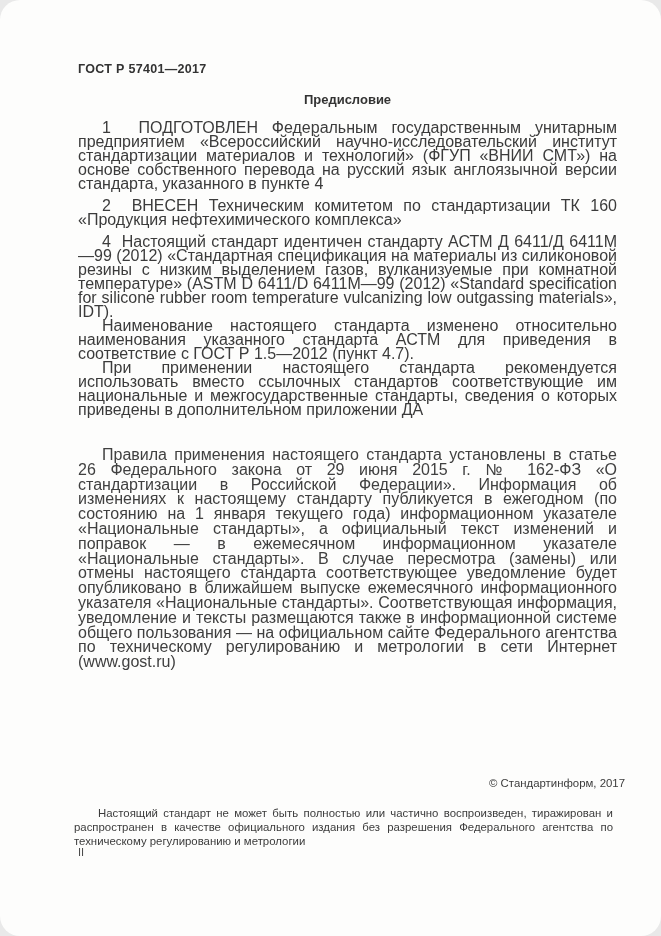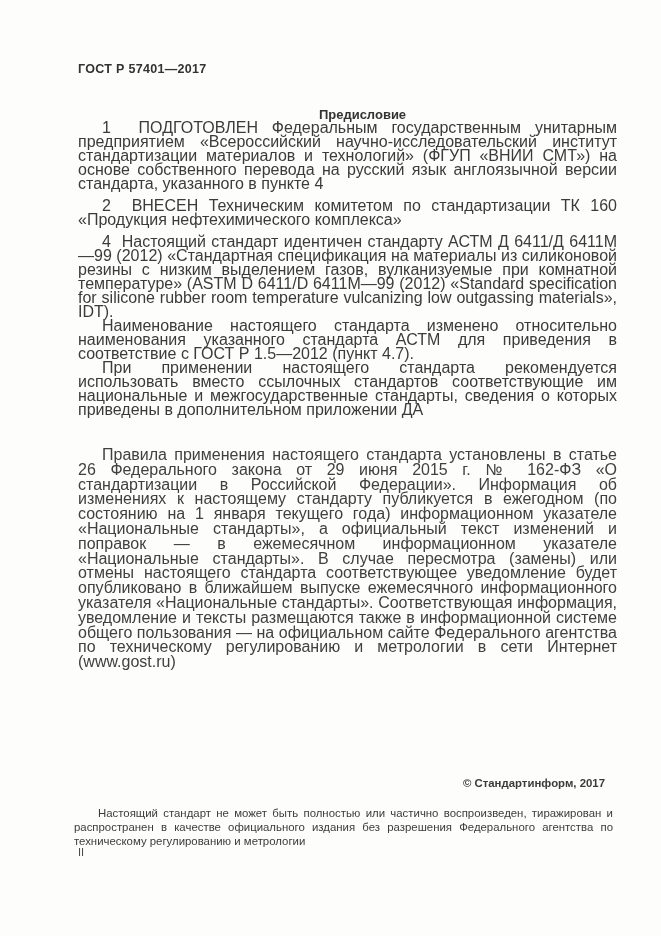--- a/index.html
+++ b/index.html
@@ -5,36 +5,37 @@
   html, body { margin: 0; padding: 0; background: #e9e9e9; }
   .page {
     position: relative;
     width: 661px;
     height: 936px;
     margin: 0 auto;
     background: #fdfdfc;
     font-family: "Liberation Sans", sans-serif;
     color: #3b3b3b;
     overflow: hidden;
+    border-radius: 20px;
   }
   .header-code {
     position: absolute;
     left: 78px;
     top: 62px;
     font-size: 12.5px;
     font-weight: bold;
     letter-spacing: 0.3px;
     color: #333;
   }
   .title {
     position: absolute;
     left: 78px;
     top: 92px;
     width: 539px;
-    margin: 15px;
+    margin: 0;
     text-align: center;
     font-size: 13px;
     font-weight: bold;
     color: #333;
   }
   .flow {
     position: absolute;
     left: 78px;
     top: 121px;
     width: 539px;
@@ -50,25 +51,24 @@
   .flow p.gap8  { margin-bottom: 8px; }
   .flow p.gap10 { margin-bottom: 24px; }
   .flow p.item5 { margin-bottom: 0; }
   .legal-note {
     margin-top: 31px !important;
     line-height: 14.8px;
     color: #404040;
   }
   .copyright {
     position: absolute;
-    right: 56px;
+    right: 36px;
     top: 777px;
     font-size: 11.4px;
     color: #3b3b3b;
-    font-weight: bold;
   }
   .note {
     position: absolute;
     left: 74px;
     top: 806px;
     width: 539px;
     margin: 0;
     font-size: 11.4px;
     line-height: 14px;
     text-align: justify;

